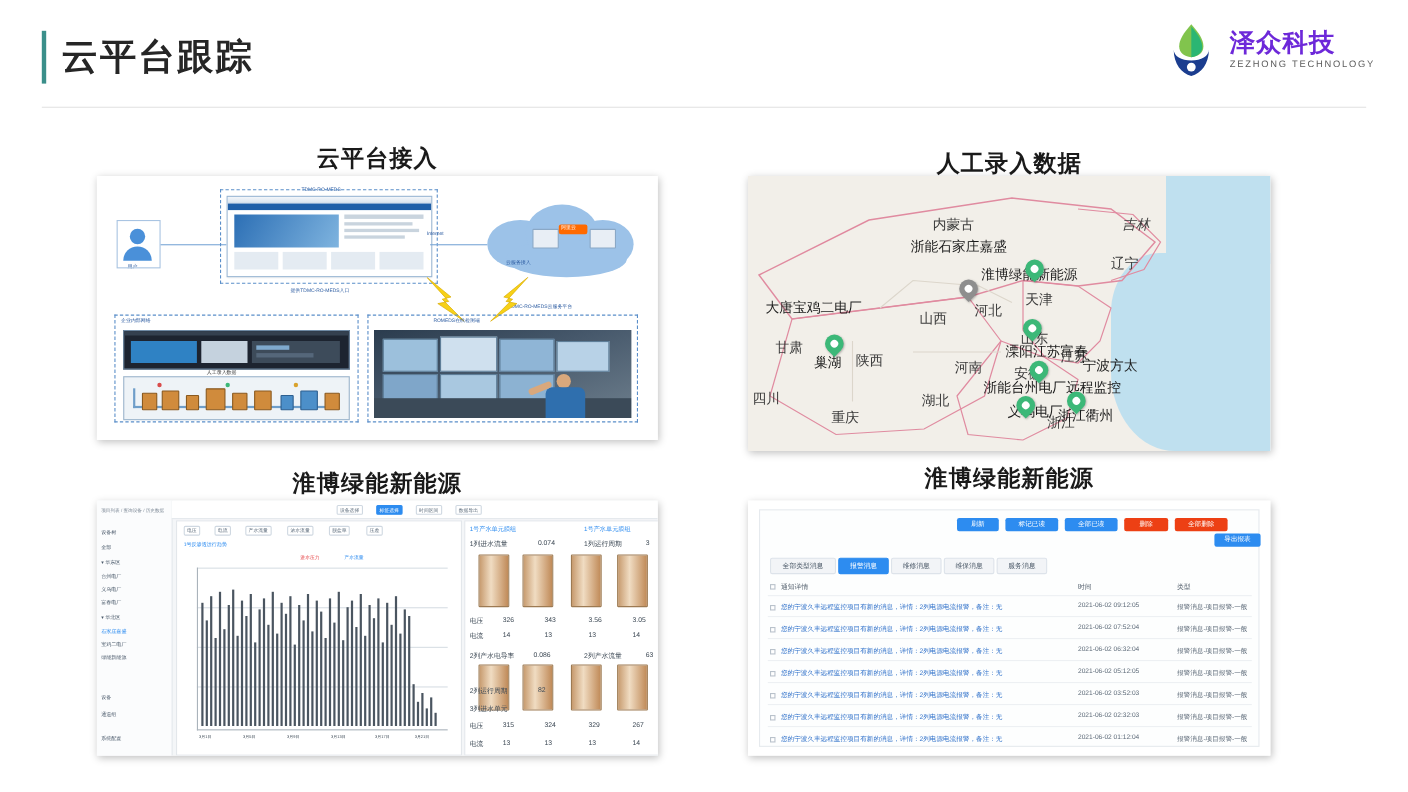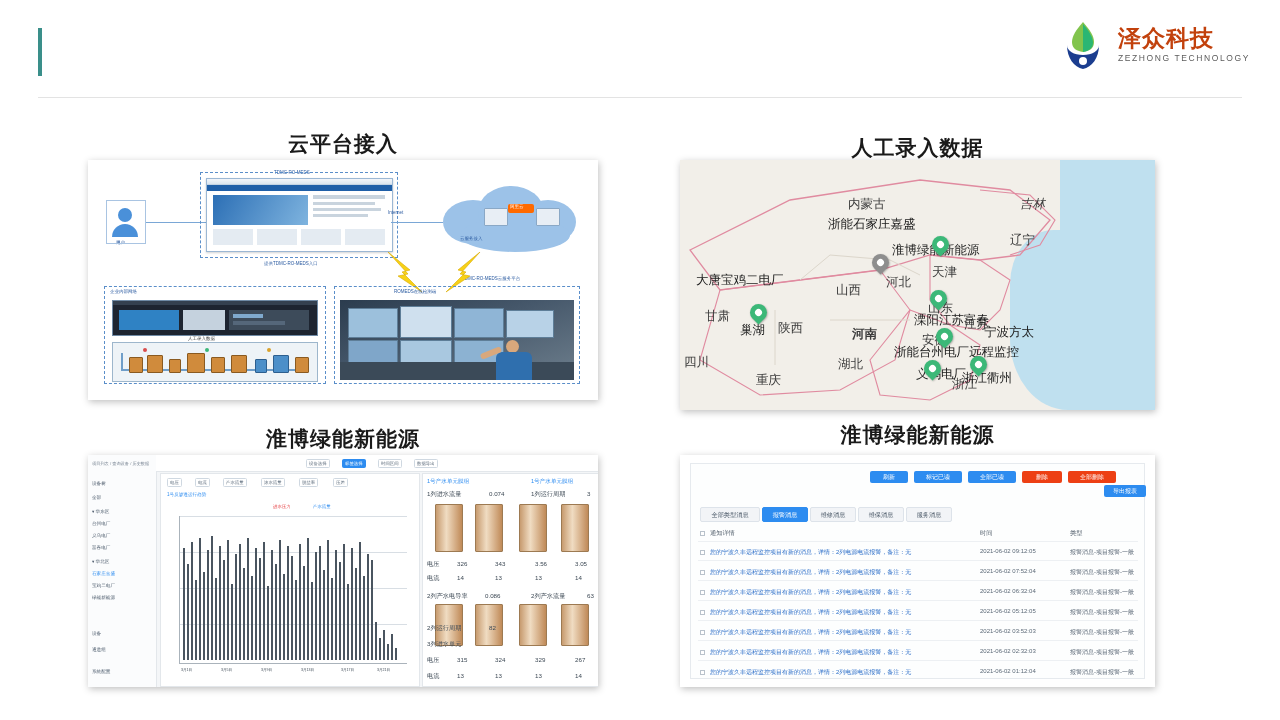--- a/index.html
+++ b/index.html
@@ -62,21 +62,21 @@
     margin-right: 8px;
   }
   .logo-text {
     display: flex;
     flex-direction: column;
     justify-content: center;
   }
   .logo-cn {
     font-size: 23px;
     font-weight: bold;
-    color: #c2410c;
+    color: #6d28d9;
     letter-spacing: 1px;
     line-height: 26px;
   }
   .logo-en {
     font-size: 8.5px;
     color: #5c5c5c;
     letter-spacing: 1.6px;
     line-height: 14px;
   }
   
@@ -333,20 +333,21 @@
     border:0.7px solid #b9c2cb;
     background:#fff;
     box-sizing:border-box;
   }
 </style>
 </head>
 <body>
 
 <div class="slide-header">
   <div class="title-bar"></div>
+  <div class="slide-title">云平台跟踪</div>
   <div class="header-rule"></div>
 
   <div class="logo-wrap">
     <div class="logo-mark">
       <svg width="54" height="54" viewBox="0 0 54 54">
         <path d="M27 4 C20 12 16 18 16 24 C16 30 20 33 27 34 C34 33 38 30 38 24 C38 18 34 12 27 4 Z" fill="#7ac143" opacity="0.95"></path>
         <path d="M27 6 C33 13 37 19 37 25 C37 30 33 33 27 34 Z" fill="#2bb673"></path>
         <path d="M11 27 C11 40 18 49 27 51 C36 49 43 40 43 27 C43 33 36 37 27 37 C18 37 11 33 11 27 Z" fill="#1b3d8f"></path>
         <circle cx="27" cy="43" r="4" fill="#ffffff"></circle>
       </svg>
@@ -481,21 +482,21 @@
 
     <div class="prov-name" style="left:168px; top:36px;">内蒙古</div>
     <div class="prov-name" style="left:340px; top:36px;font-style:italic;">吉林</div>
     <div class="prov-name" style="left:330px; top:72px;">辽宁</div>
     <div class="prov-name" style="left:206px; top:114px;">河北</div>
     <div class="prov-name" style="left:156px; top:122px;">山西</div>
     <div class="prov-name" style="left:248px; top:140px;">山东</div>
     <div class="prov-name" style="left:252px; top:104px;">天津</div>
     <div class="prov-name" style="left:25px; top:148px;">甘肃</div>
     <div class="prov-name" style="left:98px; top:160px;">陕西</div>
-    <div class="prov-name" style="left:172px; top:166px;font-weight:bold;">河南</div>
+    <div class="prov-name" style="left:188px; top:166px;">河南</div>
     <div class="prov-name" style="left:242px; top:172px;">安徽</div>
     <div class="prov-name" style="left:284px; top:156px;">江苏</div>
     <div class="prov-name" style="left:158px; top:196px;">湖北</div>
     <div class="prov-name" style="left:272px; top:216px;">浙江</div>
     <div class="prov-name" style="left:76px; top:212px;">重庆</div>
     <div class="prov-name" style="left:4px; top:194px;">四川</div>
 
     <div class="site-name" style="left:148px; top:56px;">浙能石家庄嘉盛</div>
     <div class="site-name" style="left:212px; top:82px;">淮博绿能新能源</div>
     <div class="site-name" style="left:16px; top:112px;">大唐宝鸡二电厂</div>

